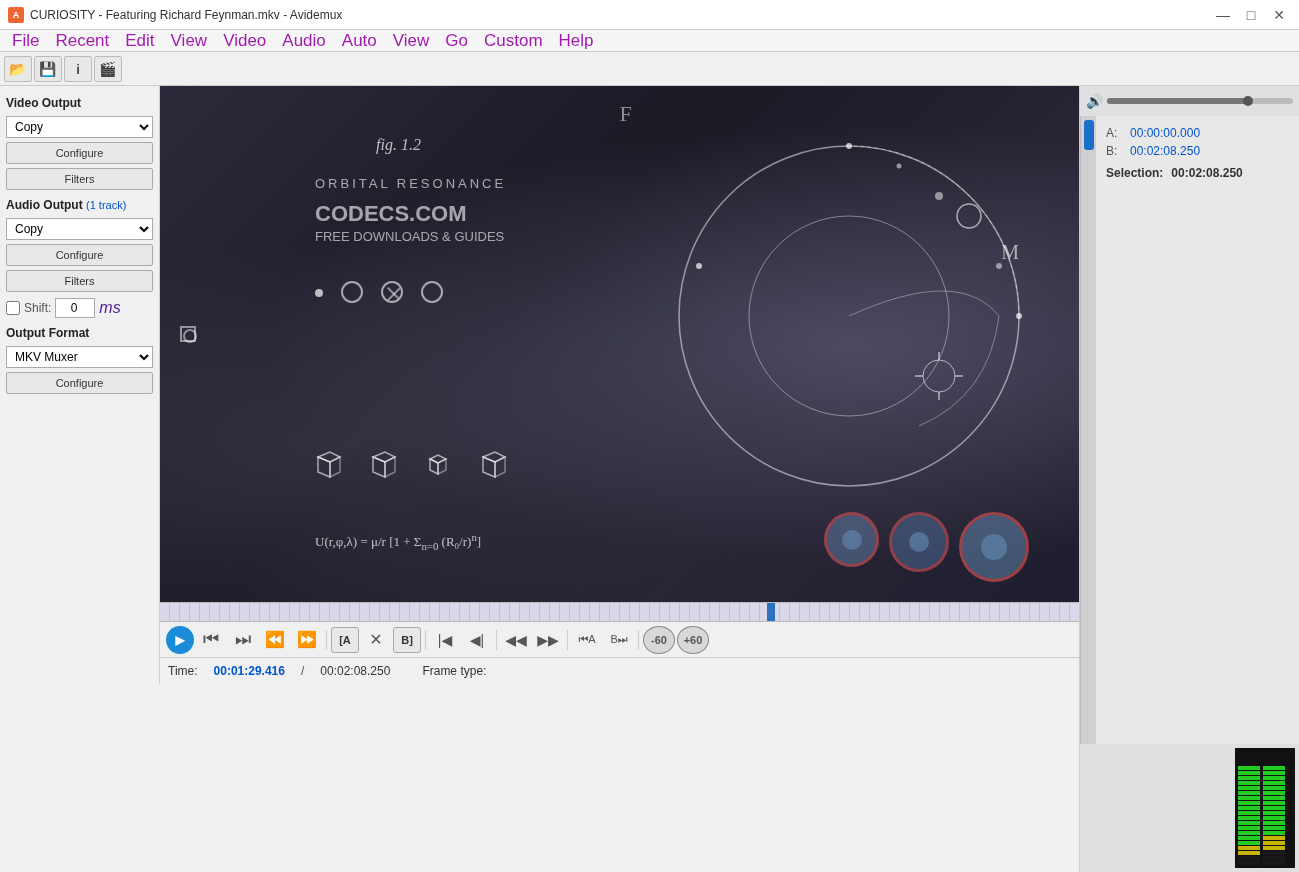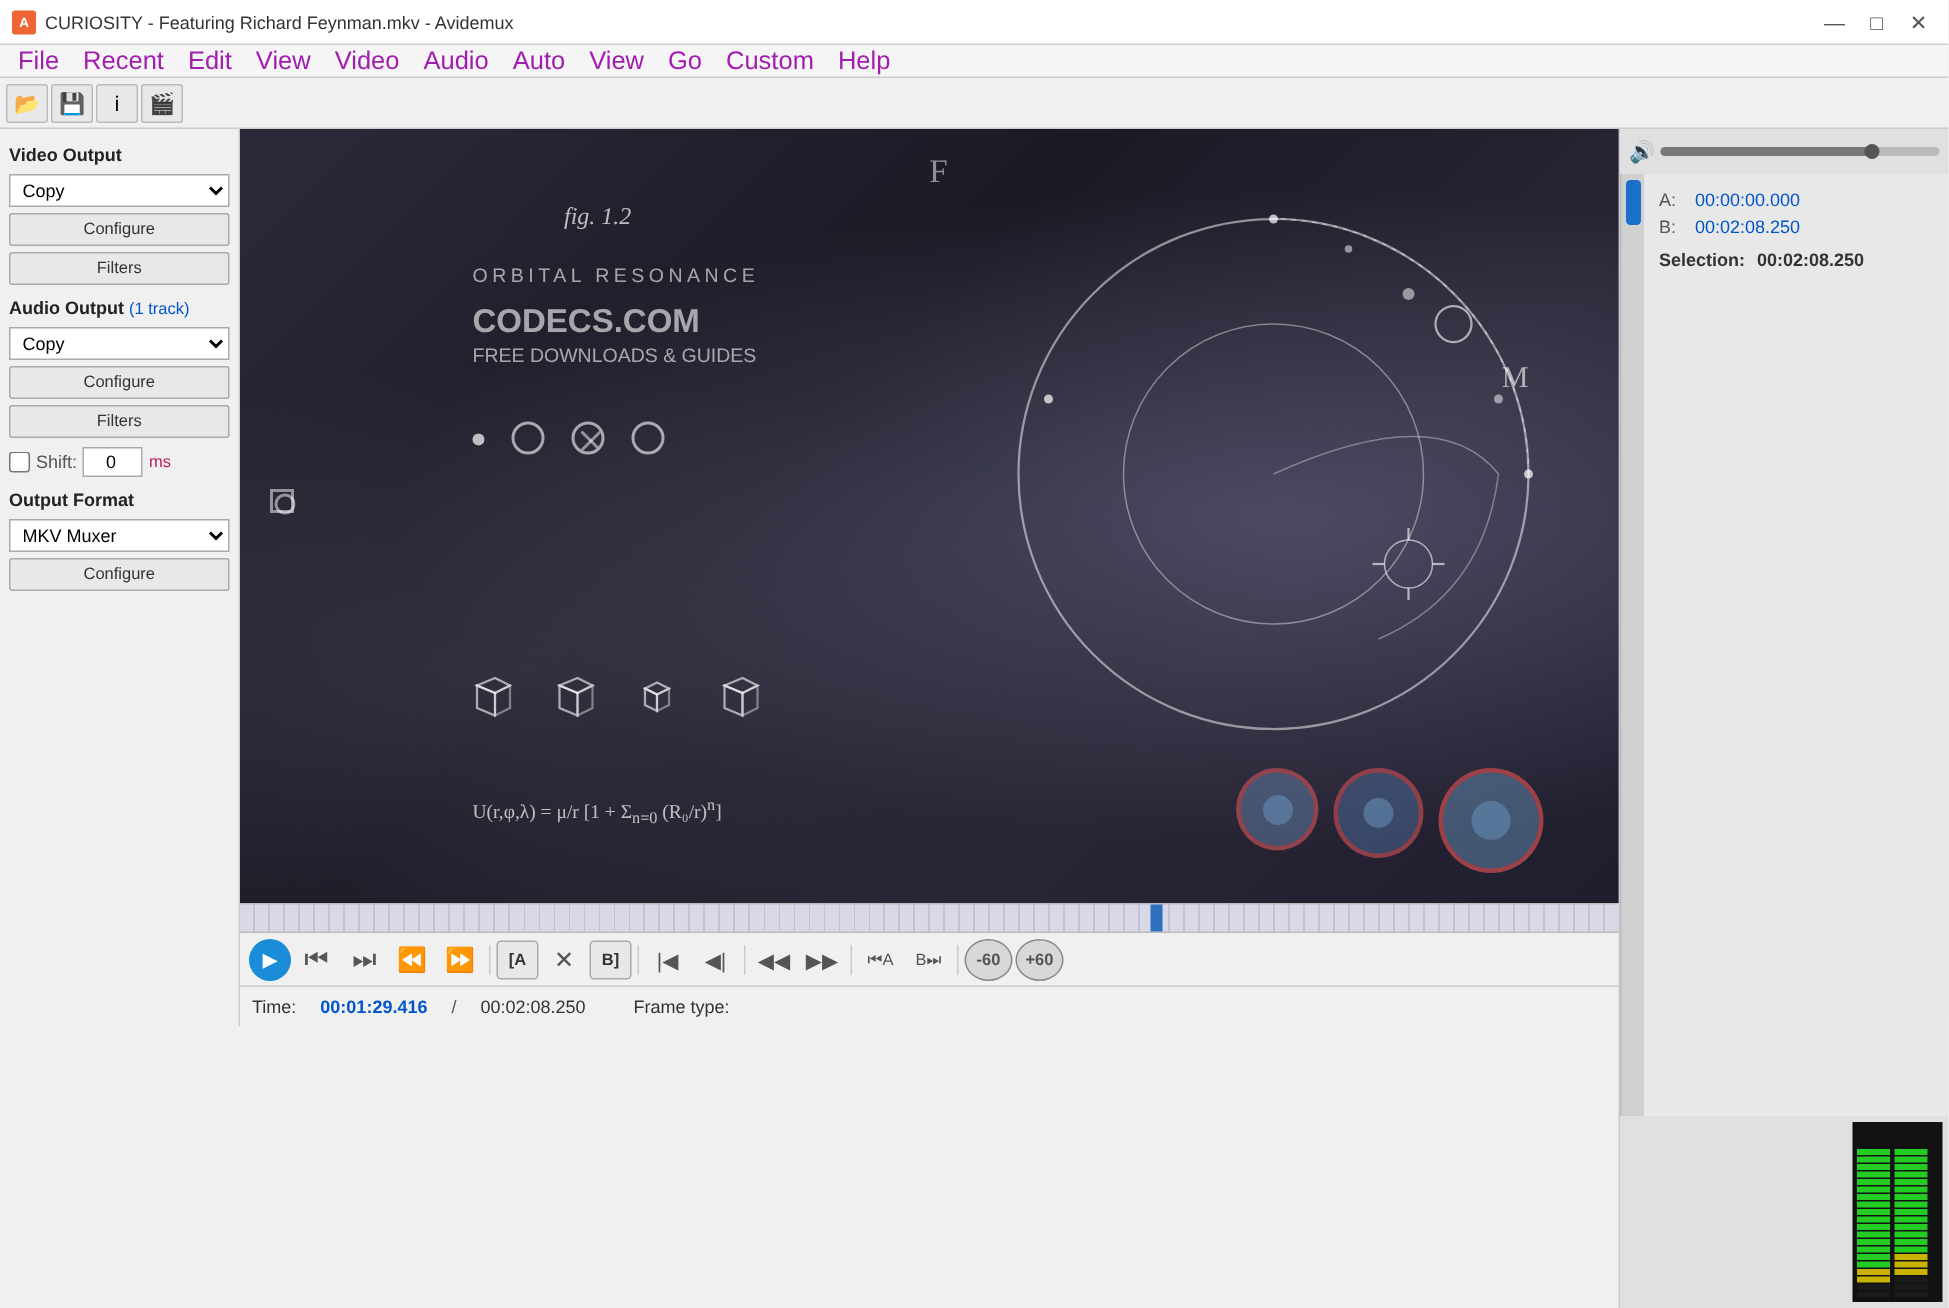--- a/index.html
+++ b/index.html
@@ -110,21 +110,21 @@
     .shift-checkbox { width: 14px; height: 14px; cursor: pointer; }
     .shift-label { font-size: 12px; color: #555; }
     .shift-input {
       width: 40px;
       height: 20px;
       border: 1px solid #aaa;
       font-size: 12px;
       padding: 0 2px;
       text-align: right;
     }
-    .shift-unit { font-size: 11px; color: #be185d; }
+    .shift-unit { font-size: 16px; color: #4c1d95; font-style: italic; }
 
     
     #video-preview {
       flex: 1;
       background: #1a1a2e;
       position: relative;
       overflow: hidden;
       display: flex;
       align-items: center;
       justify-content: center;

